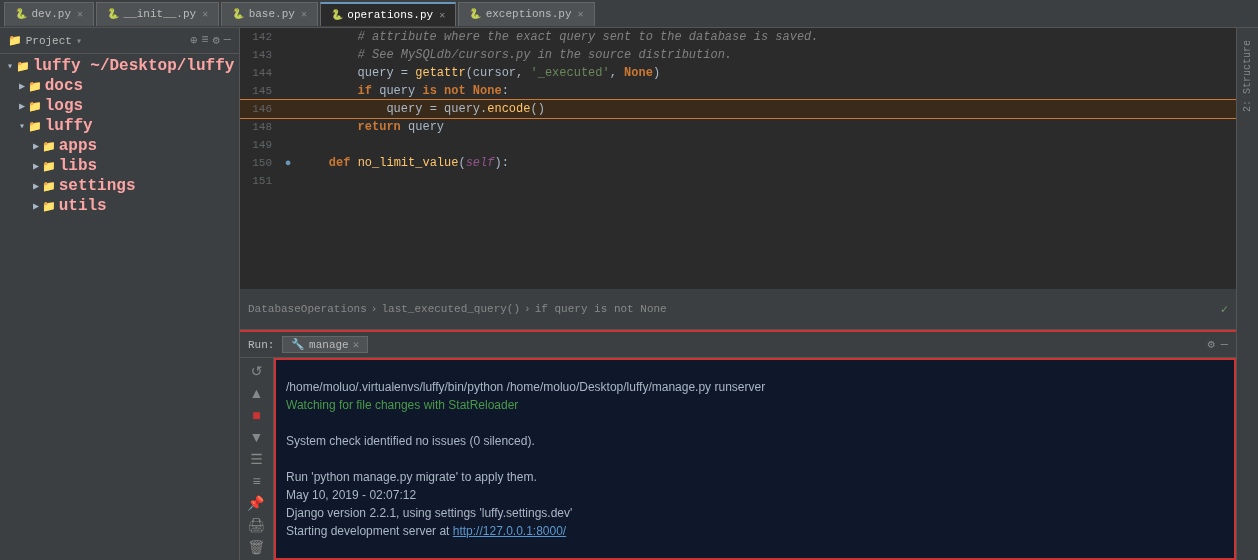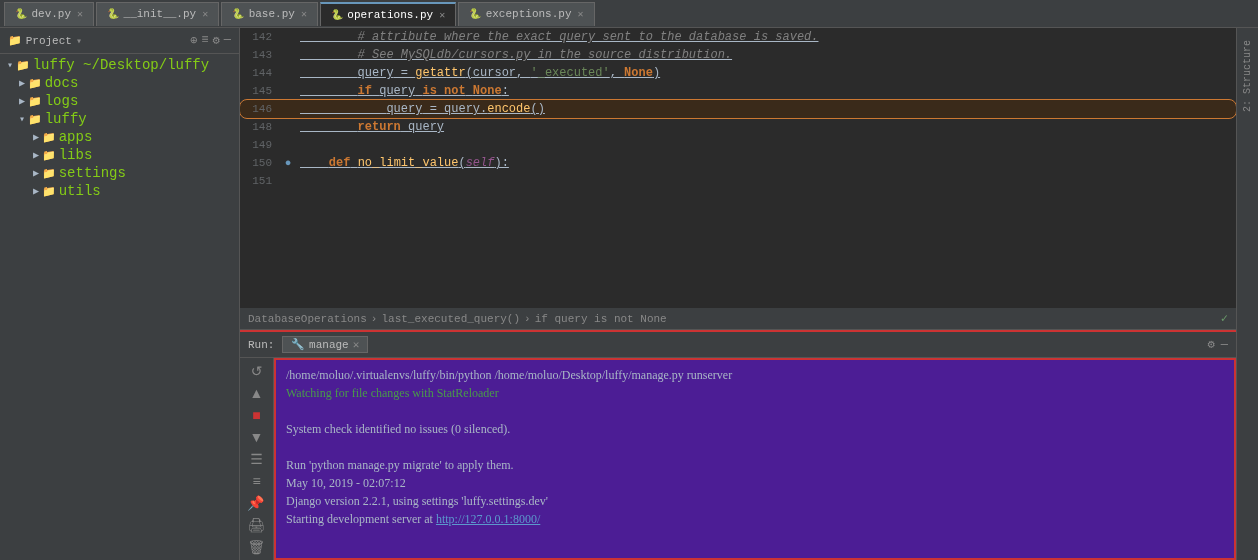--- a/index.html
+++ b/index.html
@@ -25,47 +25,47 @@
     }
     .sidebar-header {
       display: flex; align-items: center; justify-content: space-between; padding: 4px 8px; background: #3c3f41; border-bottom: 1px solid #555; height: 26px;
     }
     .sidebar-header-title { font-size: 11px; color: #bbb; display: flex; align-items: center; gap: 4px; }
     .sidebar-header-icons { display: flex; gap: 4px; }
     .sidebar-header-icons span { color: #888; font-size: 12px; cursor: pointer; }
     .tree-item { display: flex; align-items: center; padding: 1px 0; cursor: pointer; }
     .tree-item .arrow { font-size: 10px; width: 12px; text-align: center; }
     .tree-item .folder-icon { font-size: 11px; margin-right: 3px; color: #a9b7c6; }
-    .tree-item .label { font-size: 14px; color: #84cc16; }
+    .tree-item .label { font-size: 16px; color: #fca5a5; font-weight: bold; }
 
     
     .vertical-tab {
       width: 22px; background: #3c3f41; border-left: 1px solid #555; display: flex; flex-direction: column; align-items: center; padding-top: 4px; font-size: 9px; color: #888; flex-shrink: 0;
     }
     .vertical-tab .v-label { writing-mode: vertical-rl; transform: rotate(180deg); font-size: 10px; margin-top: 8px; color: #888; cursor: pointer; }
 
     
     .editor-area { flex: 1; display: flex; flex-direction: column; overflow: hidden; background: #2b2b2b; }
 
     
     .breadcrumb {
-      background: #3c3f41; padding: 1px 8px; font-size: 11px; color: #888; border-bottom: 1px solid #555; height: 22px; display: flex; align-items: center;
+      background: #3c3f41; padding: 20px 8px; font-size: 11px; color: #888; border-bottom: 1px solid #555; height: 22px; display: flex; align-items: center;
     }
     .breadcrumb span { color: #888; }
     .breadcrumb .sep { margin: 0 4px; }
 
     
     .code-editor {
       flex: 1; overflow: auto; background: #2b2b2b; position: relative;
     }
     .code-lines { display: flex; flex-direction: column; }
     .code-line { display: flex; align-items: center; min-height: 18px; line-height: 18px; }
     .line-num { width: 40px; text-align: right; padding-right: 8px; color: #606366; font-size: 11px; flex-shrink: 0; user-select: none; }
     .line-gutter { width: 16px; flex-shrink: 0; display: flex; align-items: center; justify-content: center; color: #888; font-size: 10px; }
-    .line-content { flex: 1; white-space: pre; padding-left: 4px; font-size: 12px; text-decoration: underline; }
+    .line-content { flex: 1; white-space: pre; padding-left: 4px; font-size: 12px; }
     .line-highlighted { background: #3a3a2a; }
 
     
     .kw { color: #cc7832; font-weight: bold; }
     .fn { color: #ffc66d; }
     .str { color: #6a8759; }
     .cmt { color: #808080; font-style: italic; }
     .var { color: #a9b7c6; }
     .param { color: #a9b7c6; }
     .self-kw { color: #94558d; font-style: italic; }
@@ -76,21 +76,21 @@
     .run-header .run-label { font-size: 11px; color: #bbb; margin-right: 8px; }
     .run-tab { background: #4e5254; border: 1px solid #666; padding: 1px 8px; font-size: 11px; color: #bbb; display: flex; align-items: center; gap: 4px; cursor: pointer; }
     .run-tab .tab-close { color: #888; }
     .run-header-right { margin-left: auto; display: flex; gap: 6px; align-items: center; color: #888; }
 
     .run-content { display: flex; flex: 1; overflow: hidden; }
 
     .run-sidebar { width: 34px; background: #3c3f41; border-right: 1px solid #555; display: flex; flex-direction: column; align-items: center; padding: 4px 2px; gap: 4px; flex-shrink: 0; }
     .run-sidebar button { background: none; border: none; color: #888; cursor: pointer; font-size: 14px; padding: 2px; line-height: 1; }
 
-    .run-output { flex: 1; padding: 6px 10px; overflow: auto; font-family: Liberation Serif, serif; font-size: 12px; line-height: 1.5; color: #a9b7c6; background: #4c1d95; border: 2px solid #cc3333; }
+    .run-output { flex: 1; padding: 18px 10px; overflow: auto; font-family: Liberation Sans, sans-serif; font-size: 12px; line-height: 1.5; color: #a9b7c6; background: #0f172a; border: 2px solid #cc3333; }
     .run-output .green { color: #4a9a4a; }
     .run-output .link { color: #5c98cd; text-decoration: underline; }
   </style>
 </head>
 <body>
 
 <div class="tab-bar">
   <div class="tab">
     <span class="tab-icon">🐍</span>
     <span>dev.py</span>
@@ -201,21 +201,21 @@
           <span class="line-gutter"></span>
           <span class="line-content">        <span class="var">query</span> = <span class="fn">getattr</span>(<span class="var">cursor</span>, <span class="str">'_executed'</span>, <span class="kw">None</span>)</span>
         </div>
 
         <div class="code-line">
           <span class="line-num">145</span>
           <span class="line-gutter"></span>
           <span class="line-content">        <span class="kw">if</span> <span class="var">query</span> <span class="kw">is not</span> <span class="kw">None</span>:</span>
         </div>
 
-        <div class="code-line line-highlighted" style="outline: 1px solid #cc7832; background:#3a2a1a;border-radius:7px;">
+        <div class="code-line line-highlighted" style="outline: 1px solid #cc7832; background:#3a2a1a;">
           <span class="line-num">146</span>
           <span class="line-gutter"></span>
           <span class="line-content">            <span class="var">query</span> = <span class="var">query</span>.<span class="fn">encode</span>()</span>
         </div>
 
 
         <div class="code-line">
           <span class="line-num">148</span>
           <span class="line-gutter"></span>
           <span class="line-content">        <span class="kw">return</span> <span class="var">query</span></span>

